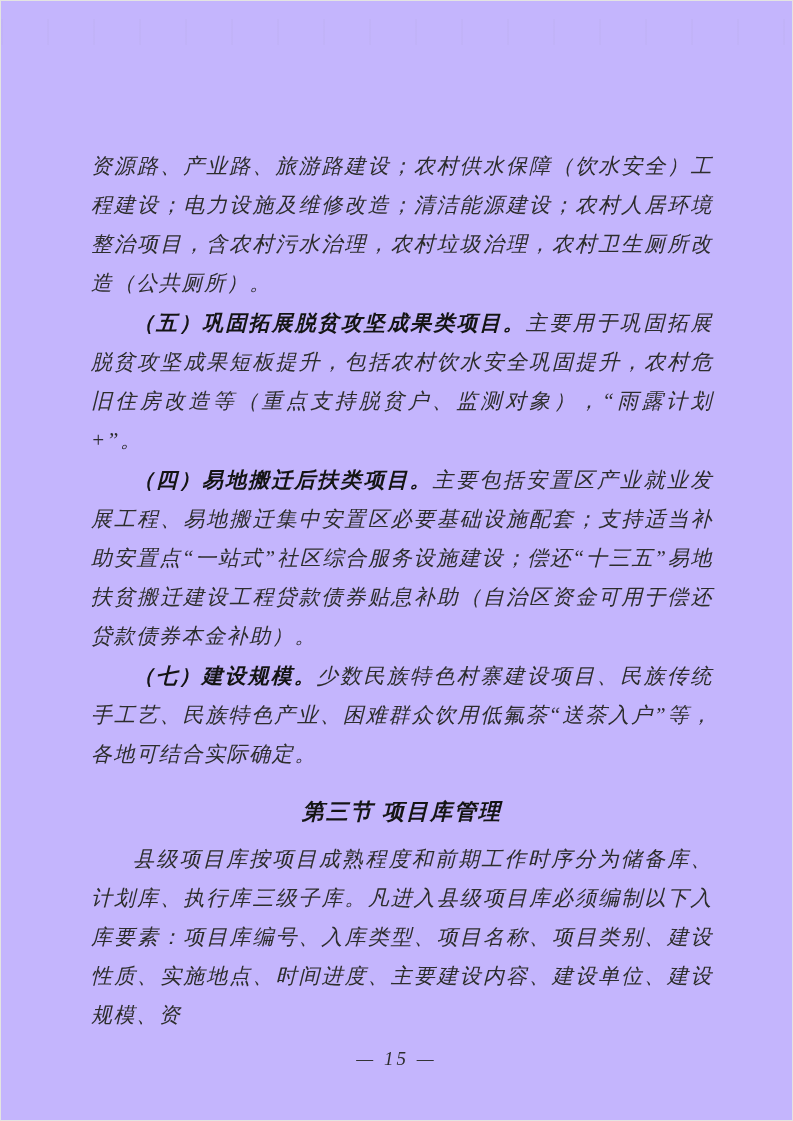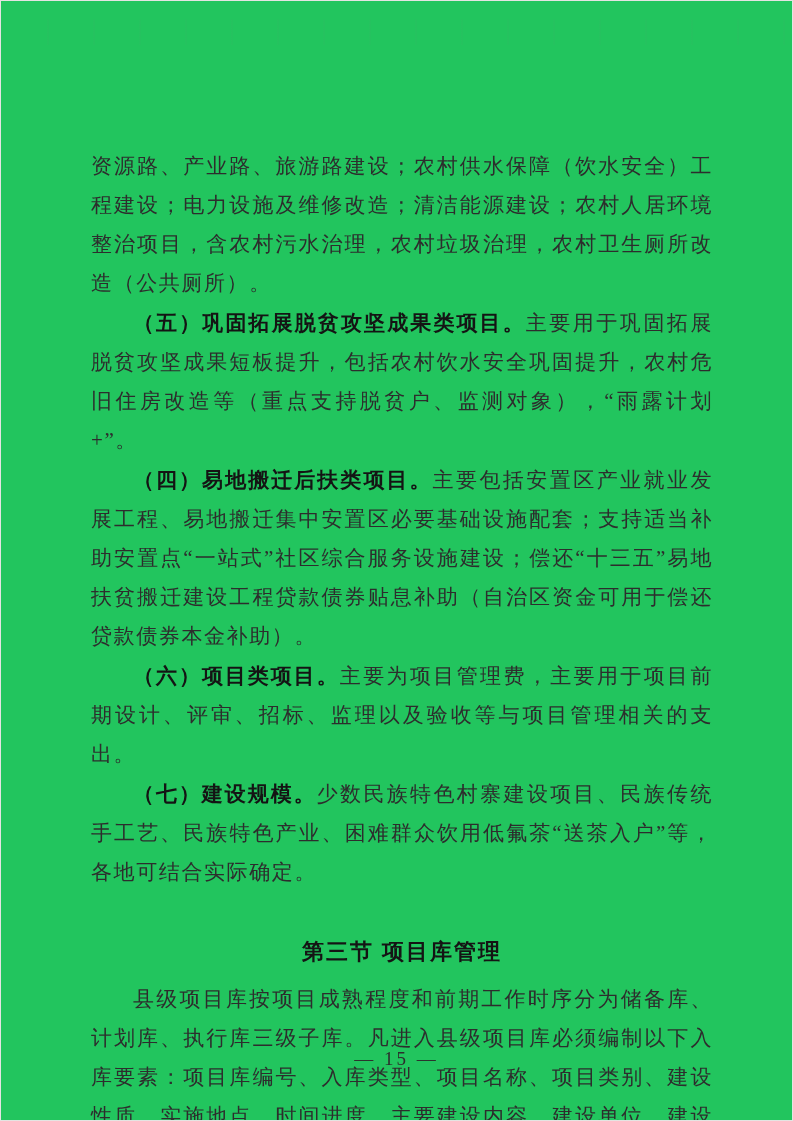--- a/index.html
+++ b/index.html
@@ -5,26 +5,27 @@
   html, body {
     margin: 0;
     padding: 0;
     background: #ffffff;
   }
   .page {
     position: relative;
     width: 793px;
     height: 1121px;
     background: #fefefdf;
-    background-color: #22c55e;
+    background-color: #c4b5fd;
     border: 1px solid #e4e4e2;
     box-sizing: border-box;
     overflow: hidden;
     font-family: "Liberation Serif", "DejaVu Serif", serif;
     color: #2d2d2d;
+    font-style: italic;
   }
   
   .scan-noise {
     position: absolute;
     top: 18px;
     left: 0;
     width: 100%;
     height: 26px;
     background: repeating-linear-gradient(
       90deg,
@@ -51,21 +52,21 @@
   .para.indent {
     text-indent: 2em;
   }
   .lead {
     font-weight: bold;
     color: #141414;
     font-family: "Liberation Sans", "DejaVu Sans", sans-serif;
     letter-spacing: 1.2px;
   }
   .section-heading {
-    margin: 40px 0 9px 0;
+    margin: 18px 0 9px 0;
     font-size: 22px;
     font-weight: bold;
     color: #141414;
     text-align: center;
     letter-spacing: 2px;
     font-family: "Liberation Sans", "DejaVu Sans", sans-serif;
     line-height: 39px;
   }
   .page-footer {
     position: absolute;
@@ -86,21 +87,20 @@
   <div class="scan-noise"></div>
 
   <div class="content">
 
     <p class="para"><span>资源路、产业路、旅游路建设；农村供水保障（饮水安全）工程建设；电力设施及维修改造；清洁能源建设；农村人居环境整治项目，含农村污水治理，农村垃圾治理，农村卫生厕所改造（公共厕所）。</span></p>
 
     <p class="para indent"><span class="lead">（五）巩固拓展脱贫攻坚成果类项目。</span><span>主要用于巩固拓展脱贫攻坚成果短板提升，包括农村饮水安全巩固提升，农村危旧住房改造等（重点支持脱贫户、监测对象），“雨露计划+”。</span></p>
 
     <p class="para indent"><span class="lead">（四）易地搬迁后扶类项目。</span><span>主要包括安置区产业就业发展工程、易地搬迁集中安置区必要基础设施配套；支持适当补助安置点“一站式”社区综合服务设施建设；偿还“十三五”易地扶贫搬迁建设工程贷款债券贴息补助（自治区资金可用于偿还贷款债券本金补助）。</span></p>
 
-    <p class="para indent"><span class="lead">（六）项目类项目。</span><span>主要为项目管理费，主要用于项目前期设计、评审、招标、监理以及验收等与项目管理相关的支出。</span></p>
 
     <p class="para indent"><span class="lead">（七）建设规模。</span><span>少数民族特色村寨建设项目、民族传统手工艺、民族特色产业、困难群众饮用低氟茶“送茶入户”等，各地可结合实际确定。</span></p>
 
     <h2 class="section-heading">第三节 项目库管理</h2>
 
     <p class="para indent"><span>县级项目库按项目成熟程度和前期工作时序分为储备库、计划库、执行库三级子库。凡进入县级项目库必须编制以下入库要素：项目库编号、入库类型、项目名称、项目类别、建设性质、实施地点、时间进度、主要建设内容、建设单位、建设规模、资</span></p>
 
   </div>
 
   <div class="page-footer">— 15 —</div>

